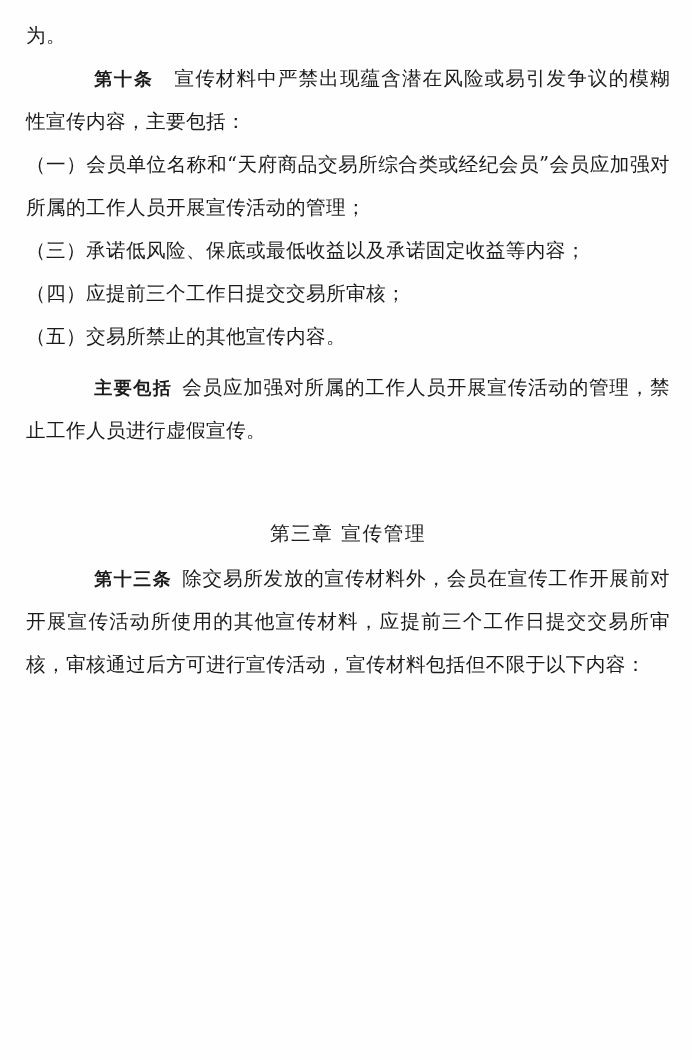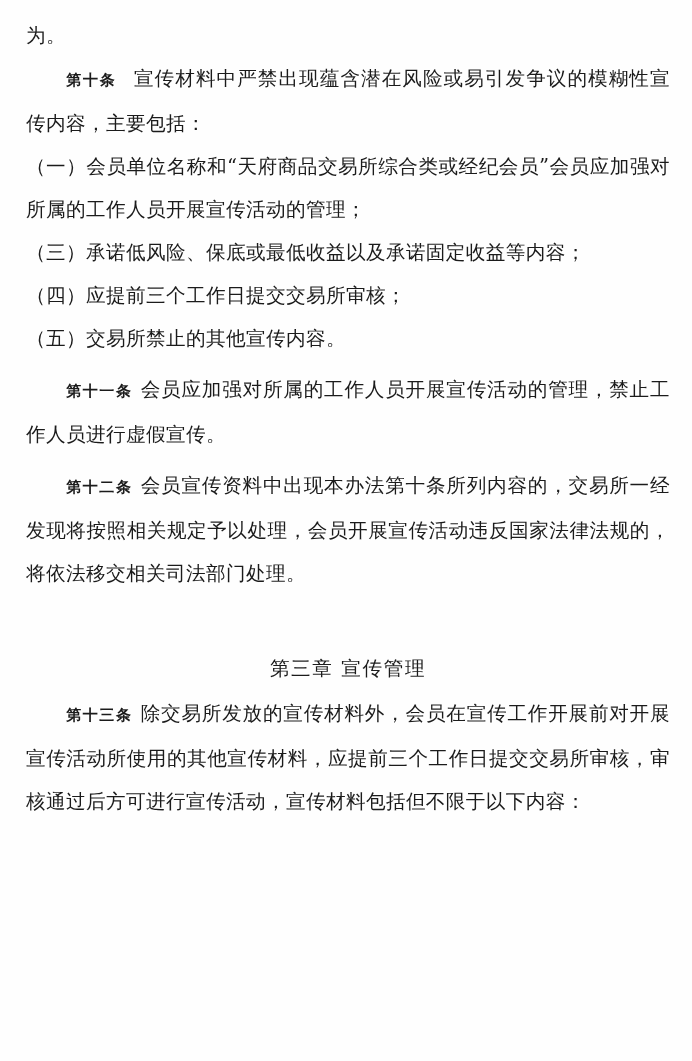--- a/index.html
+++ b/index.html
@@ -36,21 +36,22 @@
   .para {
     text-indent: 0;
   }
   .indent1 {
     text-indent: 2.05em;
   }
   .artnum {
     font-family: "DejaVu Sans", "Liberation Sans", sans-serif;
     font-weight: bold;
     letter-spacing: 1.2px;
-    font-size: 15px;
+    font-size: 18px;
+    margin-left: 28px;
   }
   .gap-after {
     margin-right: 0.55em;
   }
   .gap-wide {
     margin-right: 1.15em;
   }
   .chapter {
     text-align: center;
     font-family: "DejaVu Sans", "Liberation Sans", sans-serif;
@@ -79,28 +80,25 @@
 
     <p class="para">（三）承诺低风险、保底或最低收益以及承诺固定收益等内容；</p>
 
     <p class="para">（四）应提前三个工作日提交交易所审核；</p>
 
     <p class="para">（五）交易所禁止的其他宣传内容。</p>
 
     <div class="spacer-sm"></div>
 
     <p class="para indent1">
-      <span class="artnum gap-after">第十一条</span><span>会员应加强对所属的工作人员开展宣传活动的管理，禁止工作人员进行虚假宣传。</span>
+      <span class="artnum gap-after">主要包括</span><span>会员应加强对所属的工作人员开展宣传活动的管理，禁止工作人员进行虚假宣传。</span>
     </p>
 
     <div class="spacer-sm"></div>
 
-    <p class="para indent1">
-      <span class="artnum gap-after">第十二条</span><span>会员宣传资料中出现本办法第十条所列内容的，交易所一经发现将按照相关规定予以处理，会员开展宣传活动违反国家法律法规的，将依法移交相关司法部门处理。</span>
-    </p>
 
     <p class="chapter">第三章  宣传管理</p>
 
     <p class="para indent1">
       <span class="artnum gap-after">第十三条</span><span>除交易所发放的宣传材料外，会员在宣传工作开展前对开展宣传活动所使用的其他宣传材料，应提前三个工作日提交交易所审核，审核通过后方可进行宣传活动，宣传材料包括但不限于以下内容：</span>
     </p>
 
   </div>
 </div>
 

